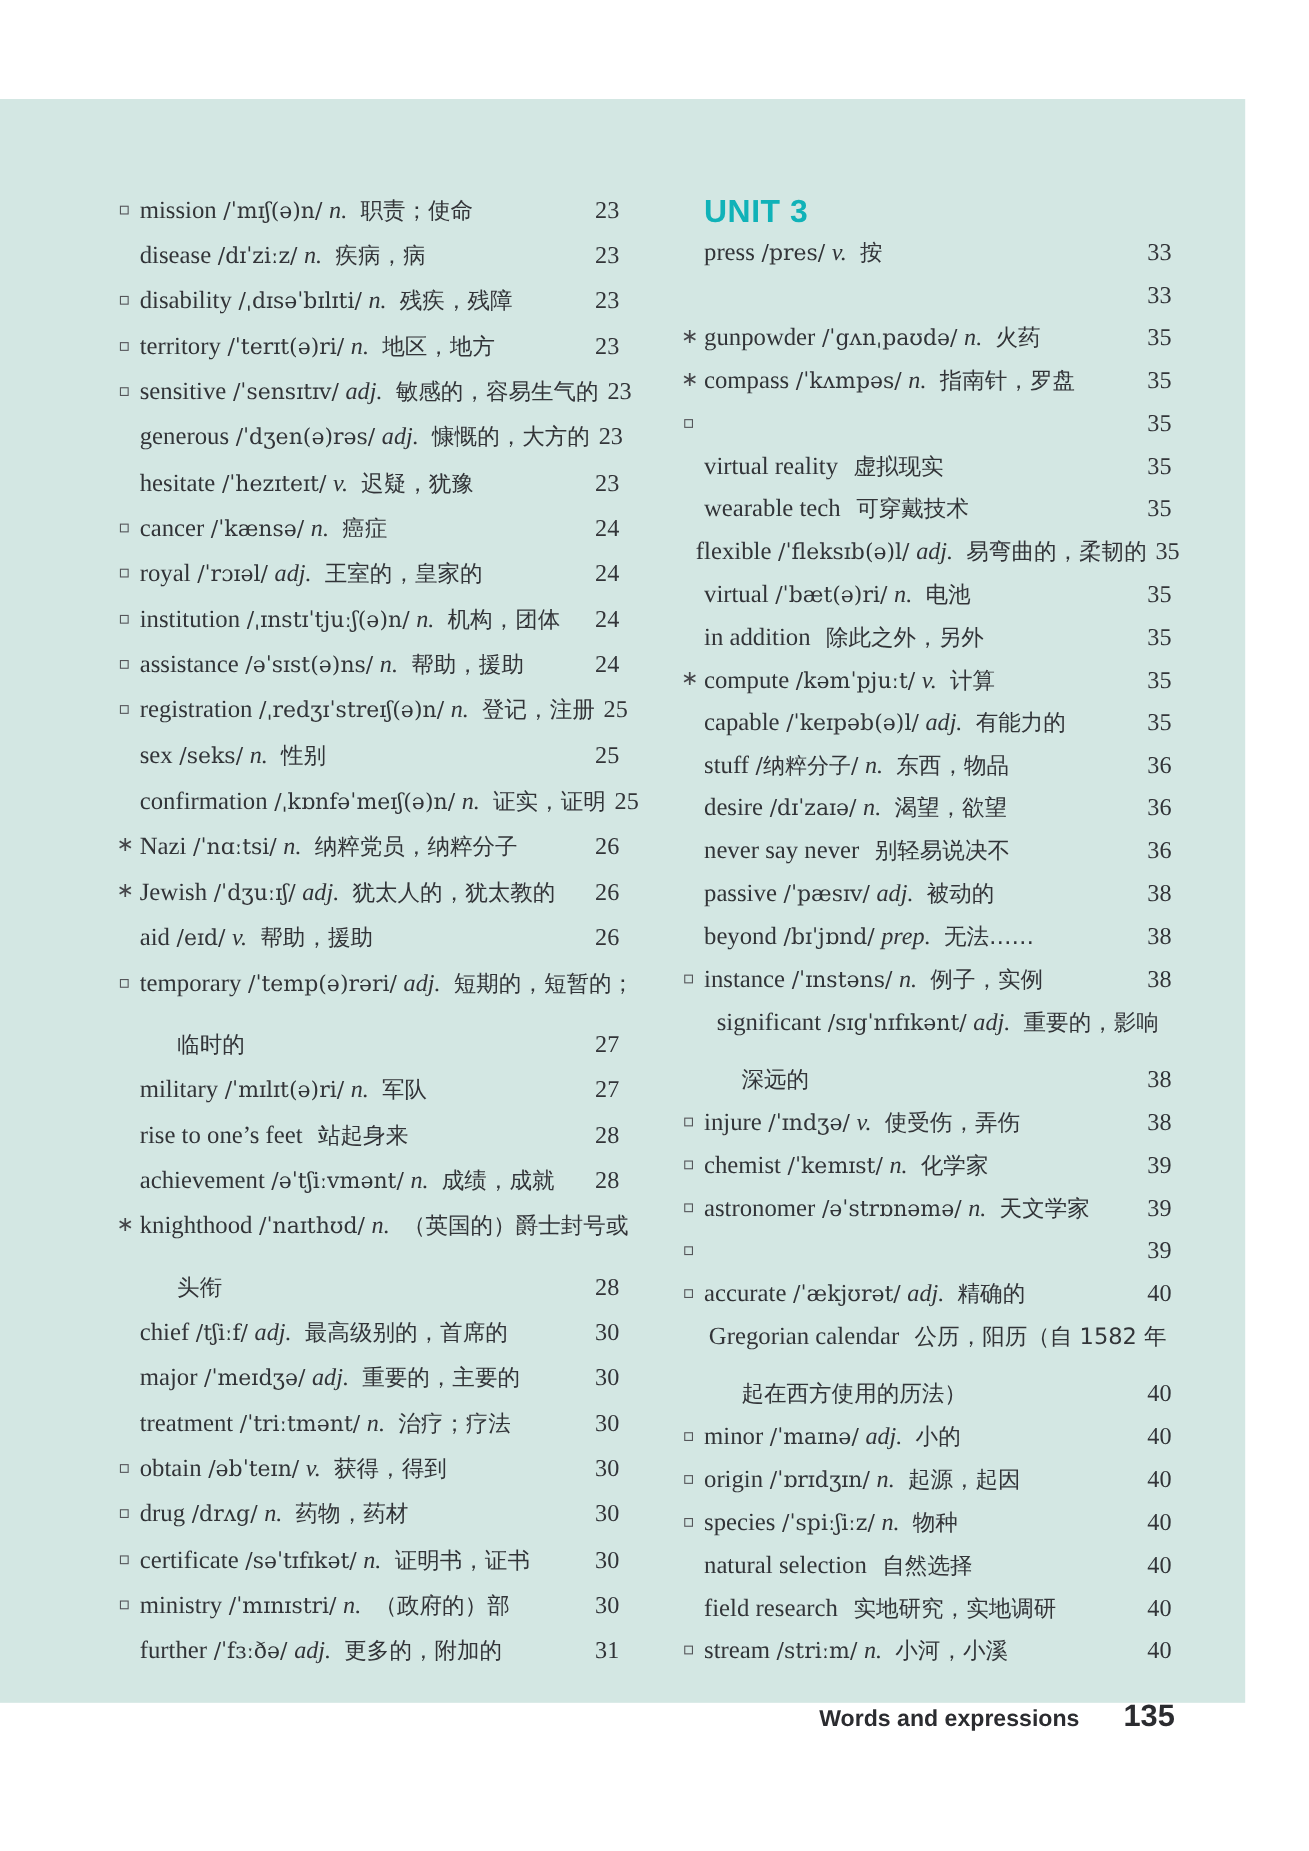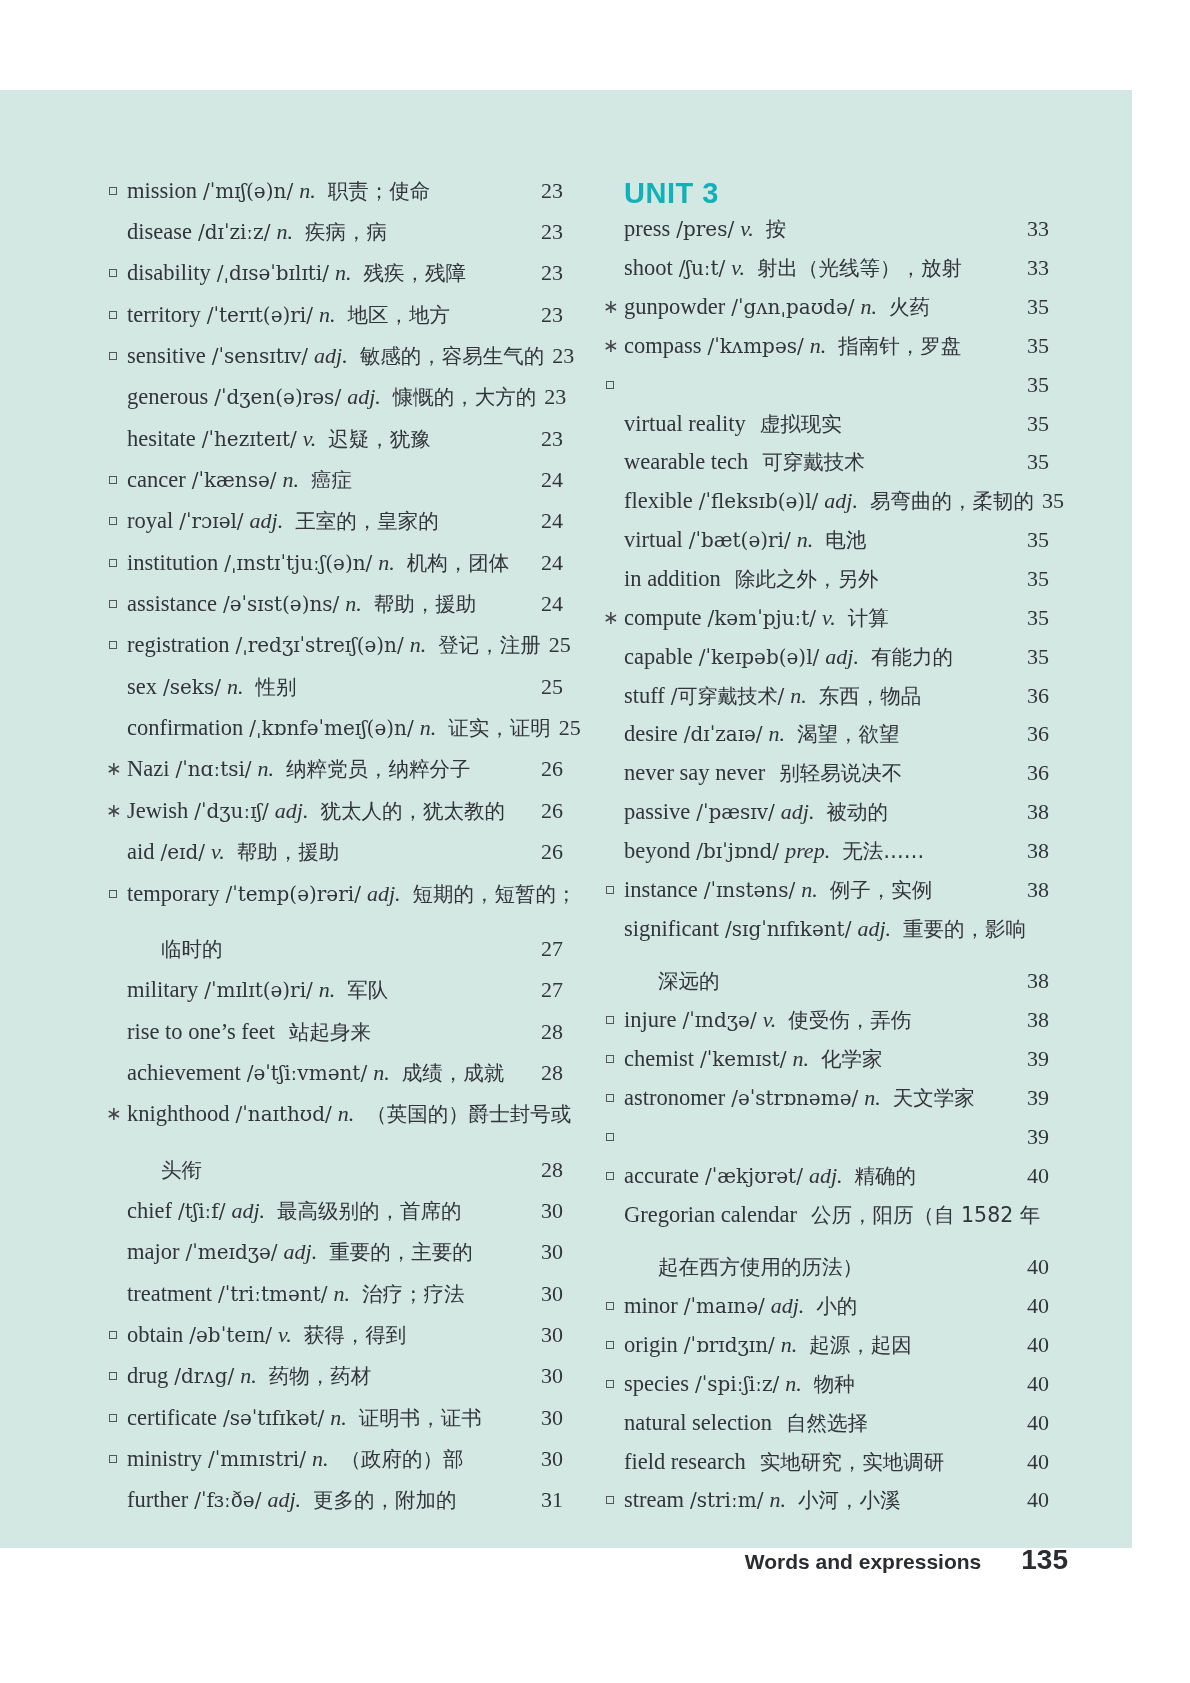--- a/index.html
+++ b/index.html
@@ -11,29 +11,29 @@
   }
   *{margin:0;padding:0;box-sizing:border-box;}
   html,body{width:1190px;height:1683px;background:#ffffff;}
   body{position:relative;overflow:hidden;}
   .panel{
     position:absolute;left:0;top:90px;width:1132px;height:1458px;
     background:var(--panel-bg);
   }
   .col{position:absolute;color:var(--text);}
   .col.left{left:97px;top:170px;width:466px;}
-  .col.right{left:594px;top:178px;width:455px;}
+  .col.right{left:610px;top:178px;width:455px;}
   .unit-heading{
     margin-left:30px;height:32px;line-height:30px;
     font-family:"Liberation Sans",sans-serif;font-weight:bold;
     font-size:29px;letter-spacing:0.5px;color:var(--accent);
   }
   .row{position:relative;display:flex;align-items:center;padding-left:30px;}
   .col.left .row{height:41.35px;}
-  .col.right .row{height:38.85px;}
+  .col.right .row{height:38.85px;justify-content:center;}
   .row.indent{padding-left:64px;margin-top:14px;}
   .marker.sq{
     position:absolute;left:12px;top:50%;transform:translateY(-50%);
     width:8px;height:8px;border:1.5px solid var(--marker);background:transparent;
   }
   .marker.star{
     position:absolute;left:9px;top:50%;transform:translateY(-54%);
     font-family:"DejaVu Sans",sans-serif;font-size:19px;color:#46474b;line-height:1;
   }
   .text{white-space:nowrap;}
@@ -207,21 +207,20 @@
     </div>
 
   <div class="col right">
     <div class="unit-heading">UNIT 3</div>
     <div id="right-rows">
         <div class="row">
           <span class="text"><span class="word">press</span><span class="phon">/pres/</span><span class="pos">v.</span><span class="def">按</span></span>
           <span class="page">33</span>
         </div>
         <div class="row">
-          <span class="text"><span class="word">shoot</span><span class="phon">/ʃuːt/</span><span class="pos">v.</span><span class="def">射出（光线等），放射</span></span>
           <span class="page">33</span>
         </div>
         <div class="row">
           <span class="marker star">∗</span>
           <span class="text"><span class="word">gunpowder</span><span class="phon">/ˈgʌnˌpaʊdə/</span><span class="pos">n.</span><span class="def">火药</span></span>
           <span class="page">35</span>
         </div>
         <div class="row">
           <span class="marker star">∗</span>
           <span class="text"><span class="word">compass</span><span class="phon">/ˈkʌmpəs/</span><span class="pos">n.</span><span class="def">指南针，罗盘</span></span>
@@ -254,21 +253,21 @@
         <div class="row">
           <span class="marker star">∗</span>
           <span class="text"><span class="word">compute</span><span class="phon">/kəmˈpjuːt/</span><span class="pos">v.</span><span class="def">计算</span></span>
           <span class="page">35</span>
         </div>
         <div class="row">
           <span class="text"><span class="word">capable</span><span class="phon">/ˈkeɪpəb(ə)l/</span><span class="pos">adj.</span><span class="def">有能力的</span></span>
           <span class="page">35</span>
         </div>
         <div class="row">
-          <span class="text"><span class="word">stuff</span><span class="phon">/可穿戴技术/</span><span class="pos">n.</span><span class="def">东西，物品</span></span>
+          <span class="text"><span class="word">stuff</span><span class="phon">/纳粹分子/</span><span class="pos">n.</span><span class="def">东西，物品</span></span>
           <span class="page">36</span>
         </div>
         <div class="row">
           <span class="text"><span class="word">desire</span><span class="phon">/dɪˈzaɪə/</span><span class="pos">n.</span><span class="def">渴望，欲望</span></span>
           <span class="page">36</span>
         </div>
         <div class="row">
           <span class="text"><span class="word phrase">never say never</span><span class="def">别轻易说决不</span></span>
           <span class="page">36</span>
         </div>

